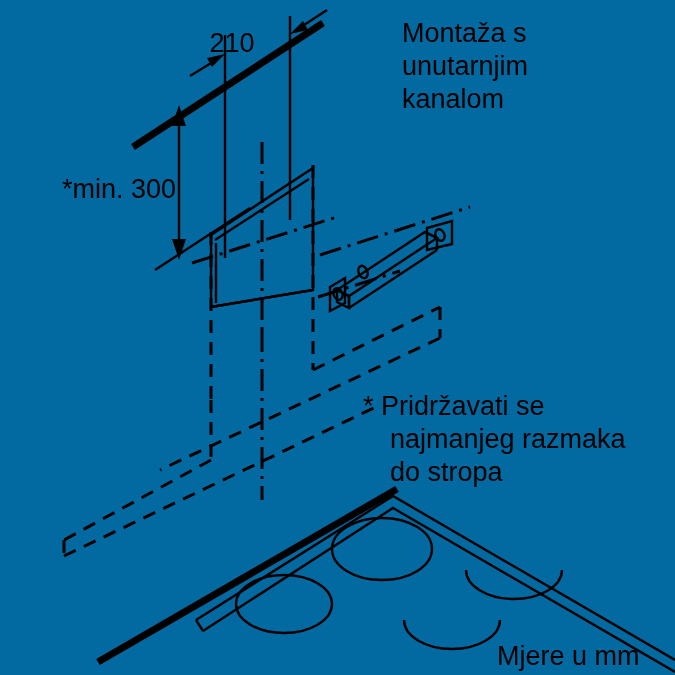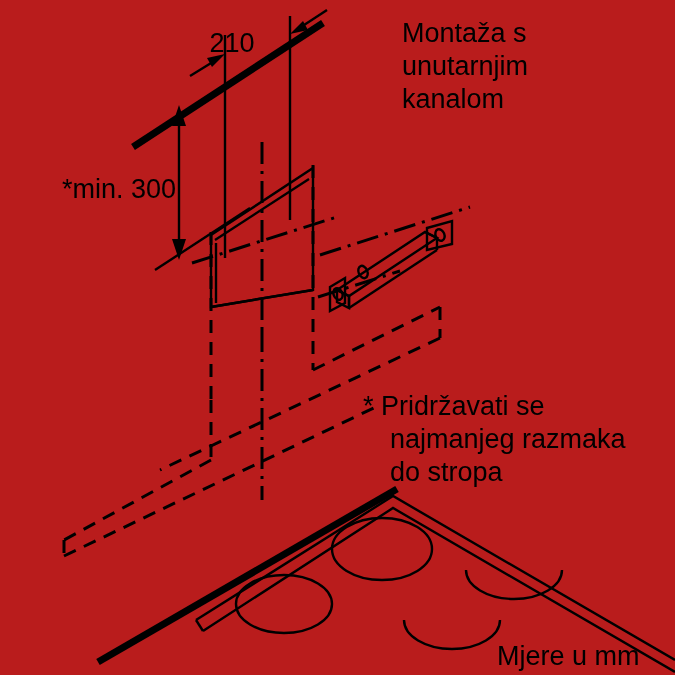--- a/index.html
+++ b/index.html
@@ -12,21 +12,21 @@
     width: 675px;
     height: 675px;
     font-family: "Liberation Sans", sans-serif;
     color: #000000;
     overflow: hidden;
   }
   #diagram-root {
     position: relative;
     width: 675px;
     height: 675px;
-    background: #b91c1c;
+    background: #0369a1;
   }
   svg.figure {
     position: absolute;
     left: 0;
     top: 0;
     width: 675px;
     height: 675px;
     display: block;
   }
   .dim-text {

